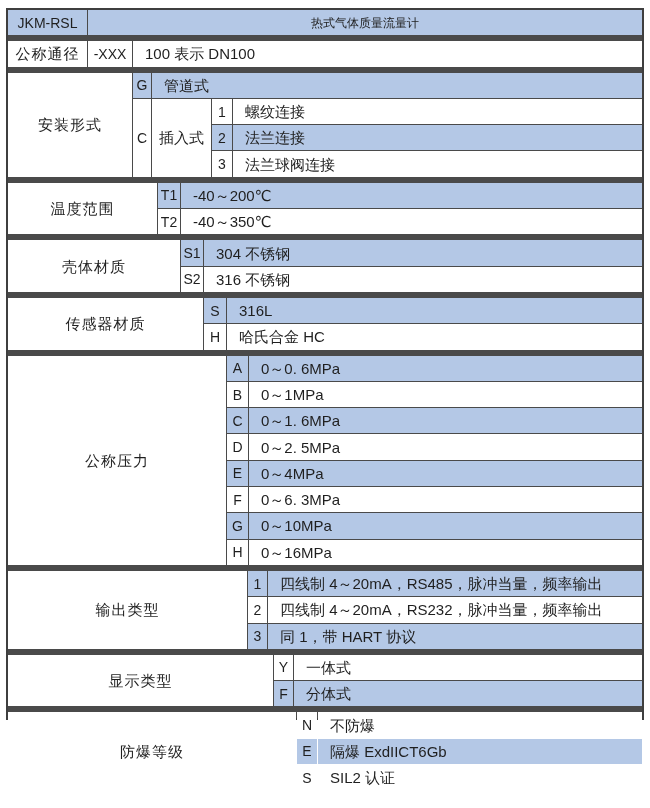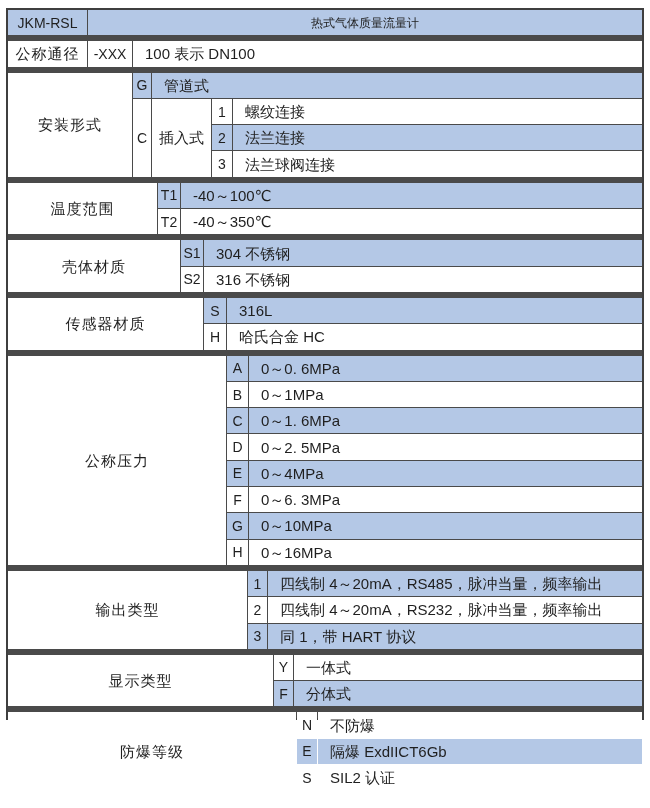--- a/index.html
+++ b/index.html
@@ -65,21 +65,21 @@
     <div class="cell val" style="grid-row:2;grid-column:5">螺纹连接</div>
     <div class="cell code blue" style="grid-row:3;grid-column:4">2</div>
     <div class="cell val blue" style="grid-row:3;grid-column:5">法兰连接</div>
     <div class="cell code" style="grid-row:4;grid-column:4">3</div>
     <div class="cell val" style="grid-row:4;grid-column:5">法兰球阀连接</div>
   </div>
 
   <div class="sec sec-temp">
     <div class="cell lab" style="grid-row:1/span 2;grid-column:1">温度范围</div>
     <div class="cell code blue">T1</div>
-    <div class="cell val blue">-40～100℃</div>
+    <div class="cell val blue">-40～200℃</div>
     <div class="cell code">T2</div>
     <div class="cell val">-40～350℃</div>
   </div>
 
   <div class="sec sec-shell">
     <div class="cell lab" style="grid-row:1/span 2;grid-column:1">壳体材质</div>
     <div class="cell code blue">S1</div>
     <div class="cell val blue">304 不锈钢</div>
     <div class="cell code">S2</div>
     <div class="cell val">316 不锈钢</div>

